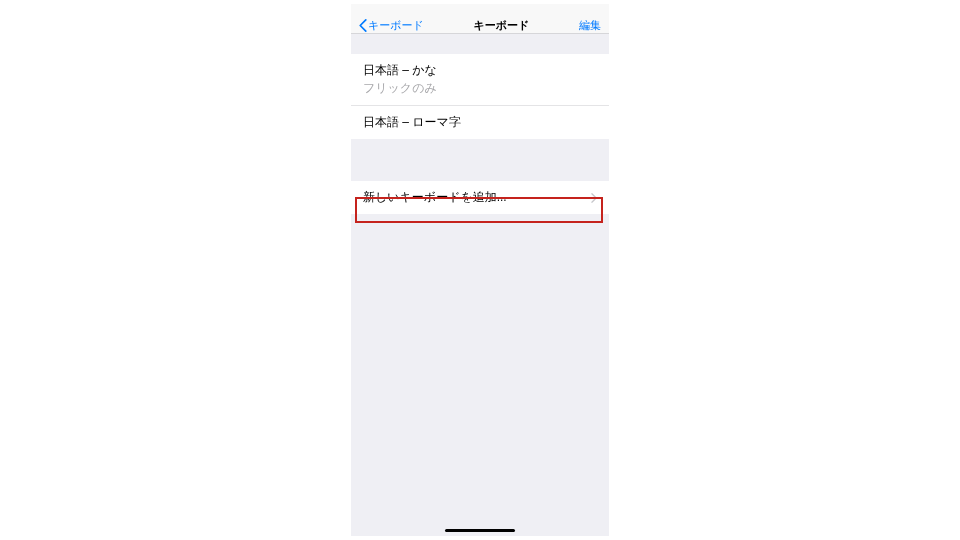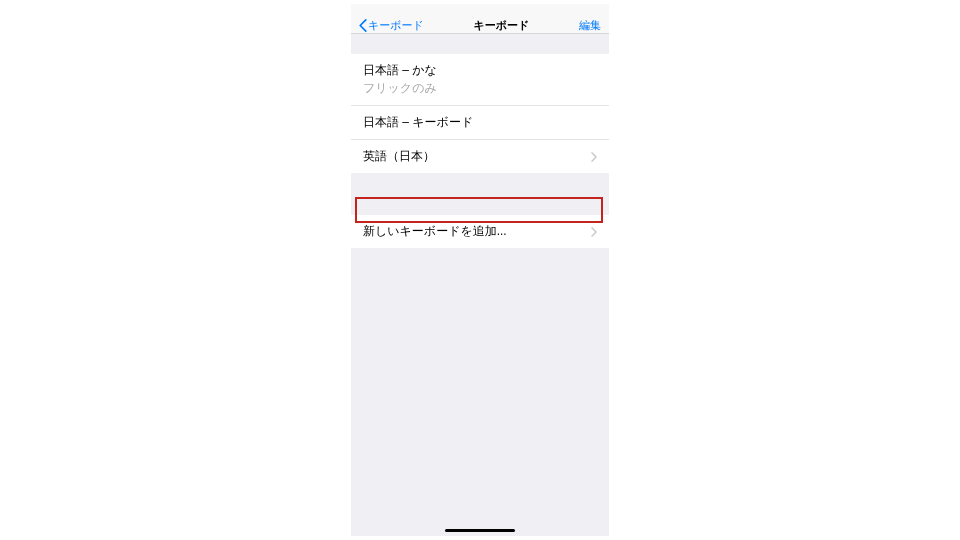--- a/index.html
+++ b/index.html
@@ -93,30 +93,22 @@
 
   <div class="list">
     <div class="row row-tall">
       <div class="row-main">
         <span class="row-label">日本語 – かな</span>
         <span class="row-sub">フリックのみ</span>
       </div>
     </div>
     <div class="row">
       <div class="row-main">
-        <span class="row-label">日本語 – キーボード</span>
+        <span class="row-label">日本語 – ローマ字</span>
       </div>
-    </div>
-    <div class="row">
-      <div class="row-main">
-        <span class="row-label">英語（日本）</span>
-      </div>
-      <svg class="chevron-right" viewBox="0 0 7 12">
-          <path d="M1 1 L6 6 L1 11" stroke="#c7c7cb" stroke-width="1.6" fill="none" stroke-linecap="round" stroke-linejoin="round"></path>
-        </svg>
     </div>
   </div>
 
   <div class="spacer2"></div>
 
   <div class="list group2">
     <div class="row">
       <span class="row-label">新しいキーボードを追加...</span>
       <svg class="chevron-right" viewBox="0 0 7 12">
           <path d="M1 1 L6 6 L1 11" stroke="#c7c7cb" stroke-width="1.6" fill="none" stroke-linecap="round" stroke-linejoin="round"></path>

